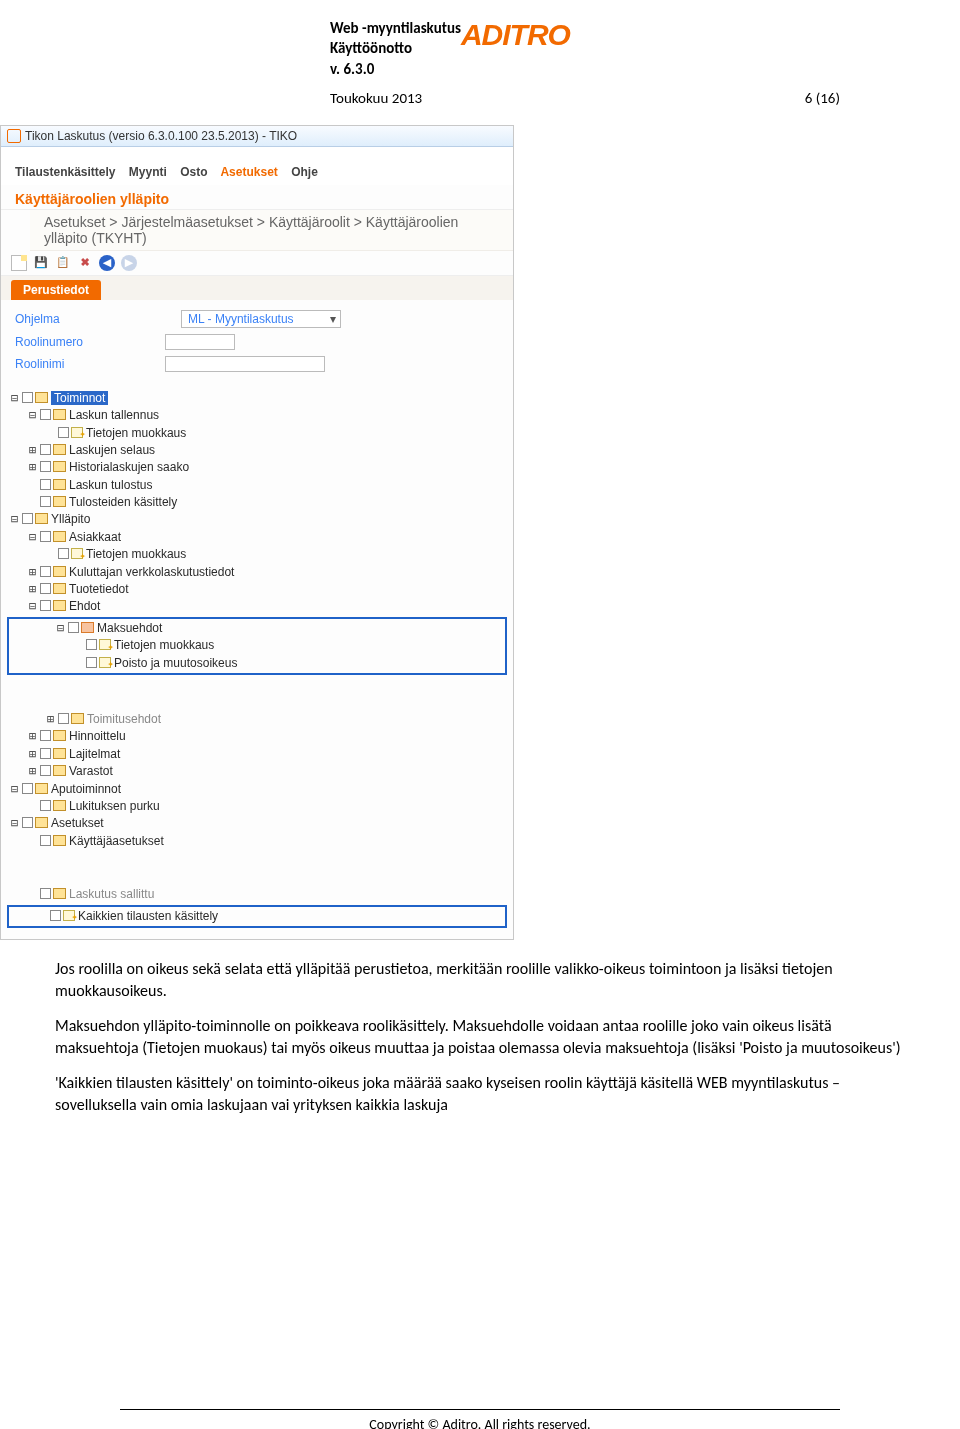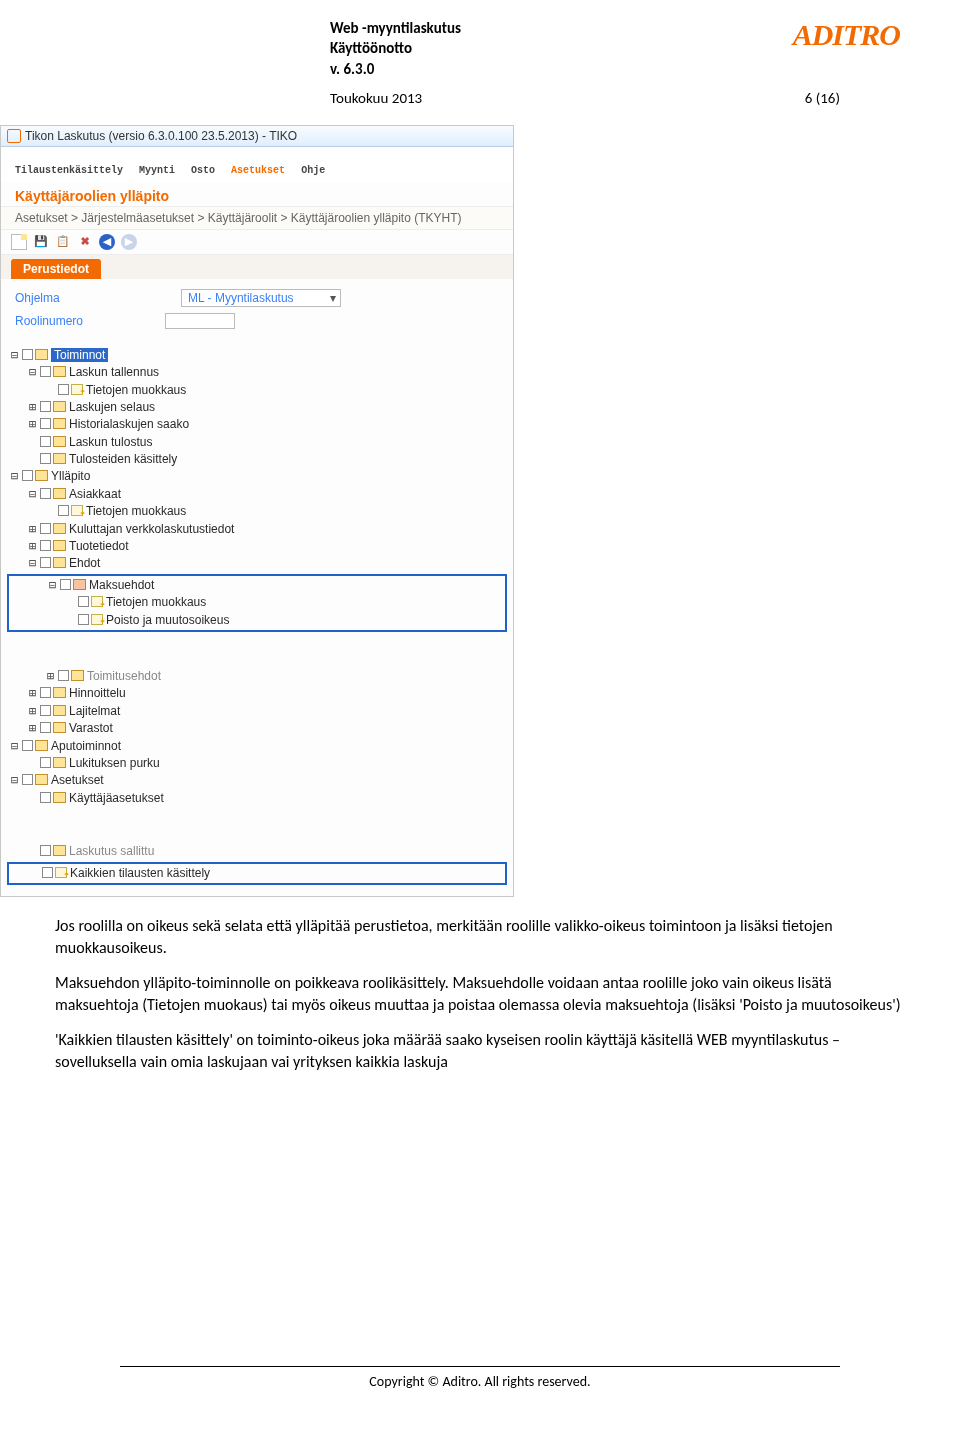--- a/index.html
+++ b/index.html
@@ -6,27 +6,26 @@
   body {
     font-family: Calibri, Arial, sans-serif;
     background: #fff;
     color: #000;
     width: 960px;
     margin: 0 auto;
     font-size: 14px;
   }
   .page-header {
     display: flex;
-    justify-content: space-between;
     align-items: flex-start;
     padding: 18px 60px 6px 330px;
   }
   .hdr-left { font-weight: bold; font-size: 15px; line-height: 1.35; }
   .hdr-left .line2, .hdr-left .line3 { font-weight: bold; }
-  .logo { font-family: Liberation Serif, serif; font-weight: 900; font-size: 30px; color: #f26a00; letter-spacing: -1px; font-style: italic; }
+  .logo { font-family: Liberation Sans, sans-serif; font-weight: 900; font-size: 30px; color: #f26a00; letter-spacing: -1px; font-style: italic; }
   .subhdr {
     display: flex;
     justify-content: space-between;
     padding: 4px 120px 18px 330px;
     font-size: 15px;
     gap: 12px;
   }
   
   .screenshot {
     margin: 0 0 18px 0;
@@ -43,40 +42,40 @@
     padding: 3px 6px;
     font-size: 12px;
     display: flex;
     align-items: center;
     gap: 4px;
   }
   .title-icon { width: 14px; height: 14px; border: 1px solid #f26a00; border-radius: 2px; display:inline-block; }
   .menubar {
     background: #fff;
     padding: 18px 14px 6px 14px;
-    font-size: 10px;
+    font-size: 12px;
     font-weight: bold;
     color: #444;
-    font-family: Liberation Mono, monospace;
   }
   .menubar span { margin-right: 10px; }
   .menubar .active { color: #f26a00; }
   .pagetitle {
     color: #f26a00;
     font-weight: bold;
     font-size: 14px;
     padding: 6px 14px 2px 14px;
     border-bottom: 1px solid #eee;
   }
   .breadcrumb {
     padding: 4px 14px;
-    font-size: 12px;
+    font-size: 14px;
     color: #666;
     border-bottom: 1px solid #f0ede8;
     background: #fcfbf8;
+    margin-left: 29px;
   }
   .toolbar {
     padding: 4px 10px;
     display: flex;
     gap: 6px;
     border-bottom: 1px solid #eee;
   }
   .tb-ic {
     width: 16px; height: 16px;
     display: inline-flex; align-items: center; justify-content: center;
@@ -128,21 +127,21 @@
   .folderico { display:inline-block; width:13px; height:11px; vertical-align:-1px; margin-right:3px; position:relative;}
   .folderico::before{content:"";position:absolute;inset:0;border:1px solid #c2902a;background:#ffe397;}
   .folderico.red::before{background:#f7c3a0;border-color:#d97a2a;}
   .leafico { display:inline-block; width:12px;height:11px;vertical-align:-1px;margin-right:3px;position:relative;}
   .leafico::before{content:"";position:absolute;inset:0;border:1px solid #c2b04a;background:#fff8d8;}
   .leafico::after{content:"✦";position:absolute;right:-3px;bottom:-3px;font-size:8px;color:#e6a000;}
   .sel-node { background:#2b68c8; color:#fff; padding:0 3px; }
   .hilite-box {
     border: 2px solid #1f62c8;
     margin: 1px -2px;
-    padding: 1px 2px;
+    padding: 1px 10px;
   }
   .dim { color:#888;margin-top:36px; }
 
   
   .body-text {
     padding: 0 55px 40px 55px;
     font-size: 16px;
     line-height: 1.35;
     color: #000;
   }
@@ -206,20 +205,24 @@
   </div>
 
   <div class="form-rows">
     <div class="frow">
       <span class="flabel">Ohjelma</span>
       <span class="fctl-sel">ML - Myyntilaskutus</span>
     </div>
     <div class="frow">
       <span class="flabel">Roolinumero</span>
       <span class="fctl-inp"></span>
+    </div>
+    <div class="frow">
+      <span class="flabel">Roolinimi</span>
+      <span class="fctl-inp" style="min-width:160px"></span>
     </div>
   </div>
 
   <div class="tree">
     <div class="tnode"><span class="tw">⊟</span><span class="chk"></span><span class="folderico"></span><span class="sel-node">Toiminnot</span></div>
     <div class="tnode ind1"><span class="tw">⊟</span><span class="chk"></span><span class="folderico"></span><span>Laskun tallennus</span></div>
     <div class="tnode ind2"><span class="tw">&nbsp;</span><span class="chk"></span><span class="leafico"></span><span>Tietojen muokkaus</span></div>
     <div class="tnode ind1"><span class="tw">⊞</span><span class="chk"></span><span class="folderico"></span><span>Laskujen selaus</span></div>
     <div class="tnode ind1"><span class="tw">⊞</span><span class="chk"></span><span class="folderico"></span><span>Historialaskujen saako</span></div>
     <div class="tnode ind1"><span class="tw">&nbsp;</span><span class="chk"></span><span class="folderico"></span><span>Laskun tulostus</span></div>

